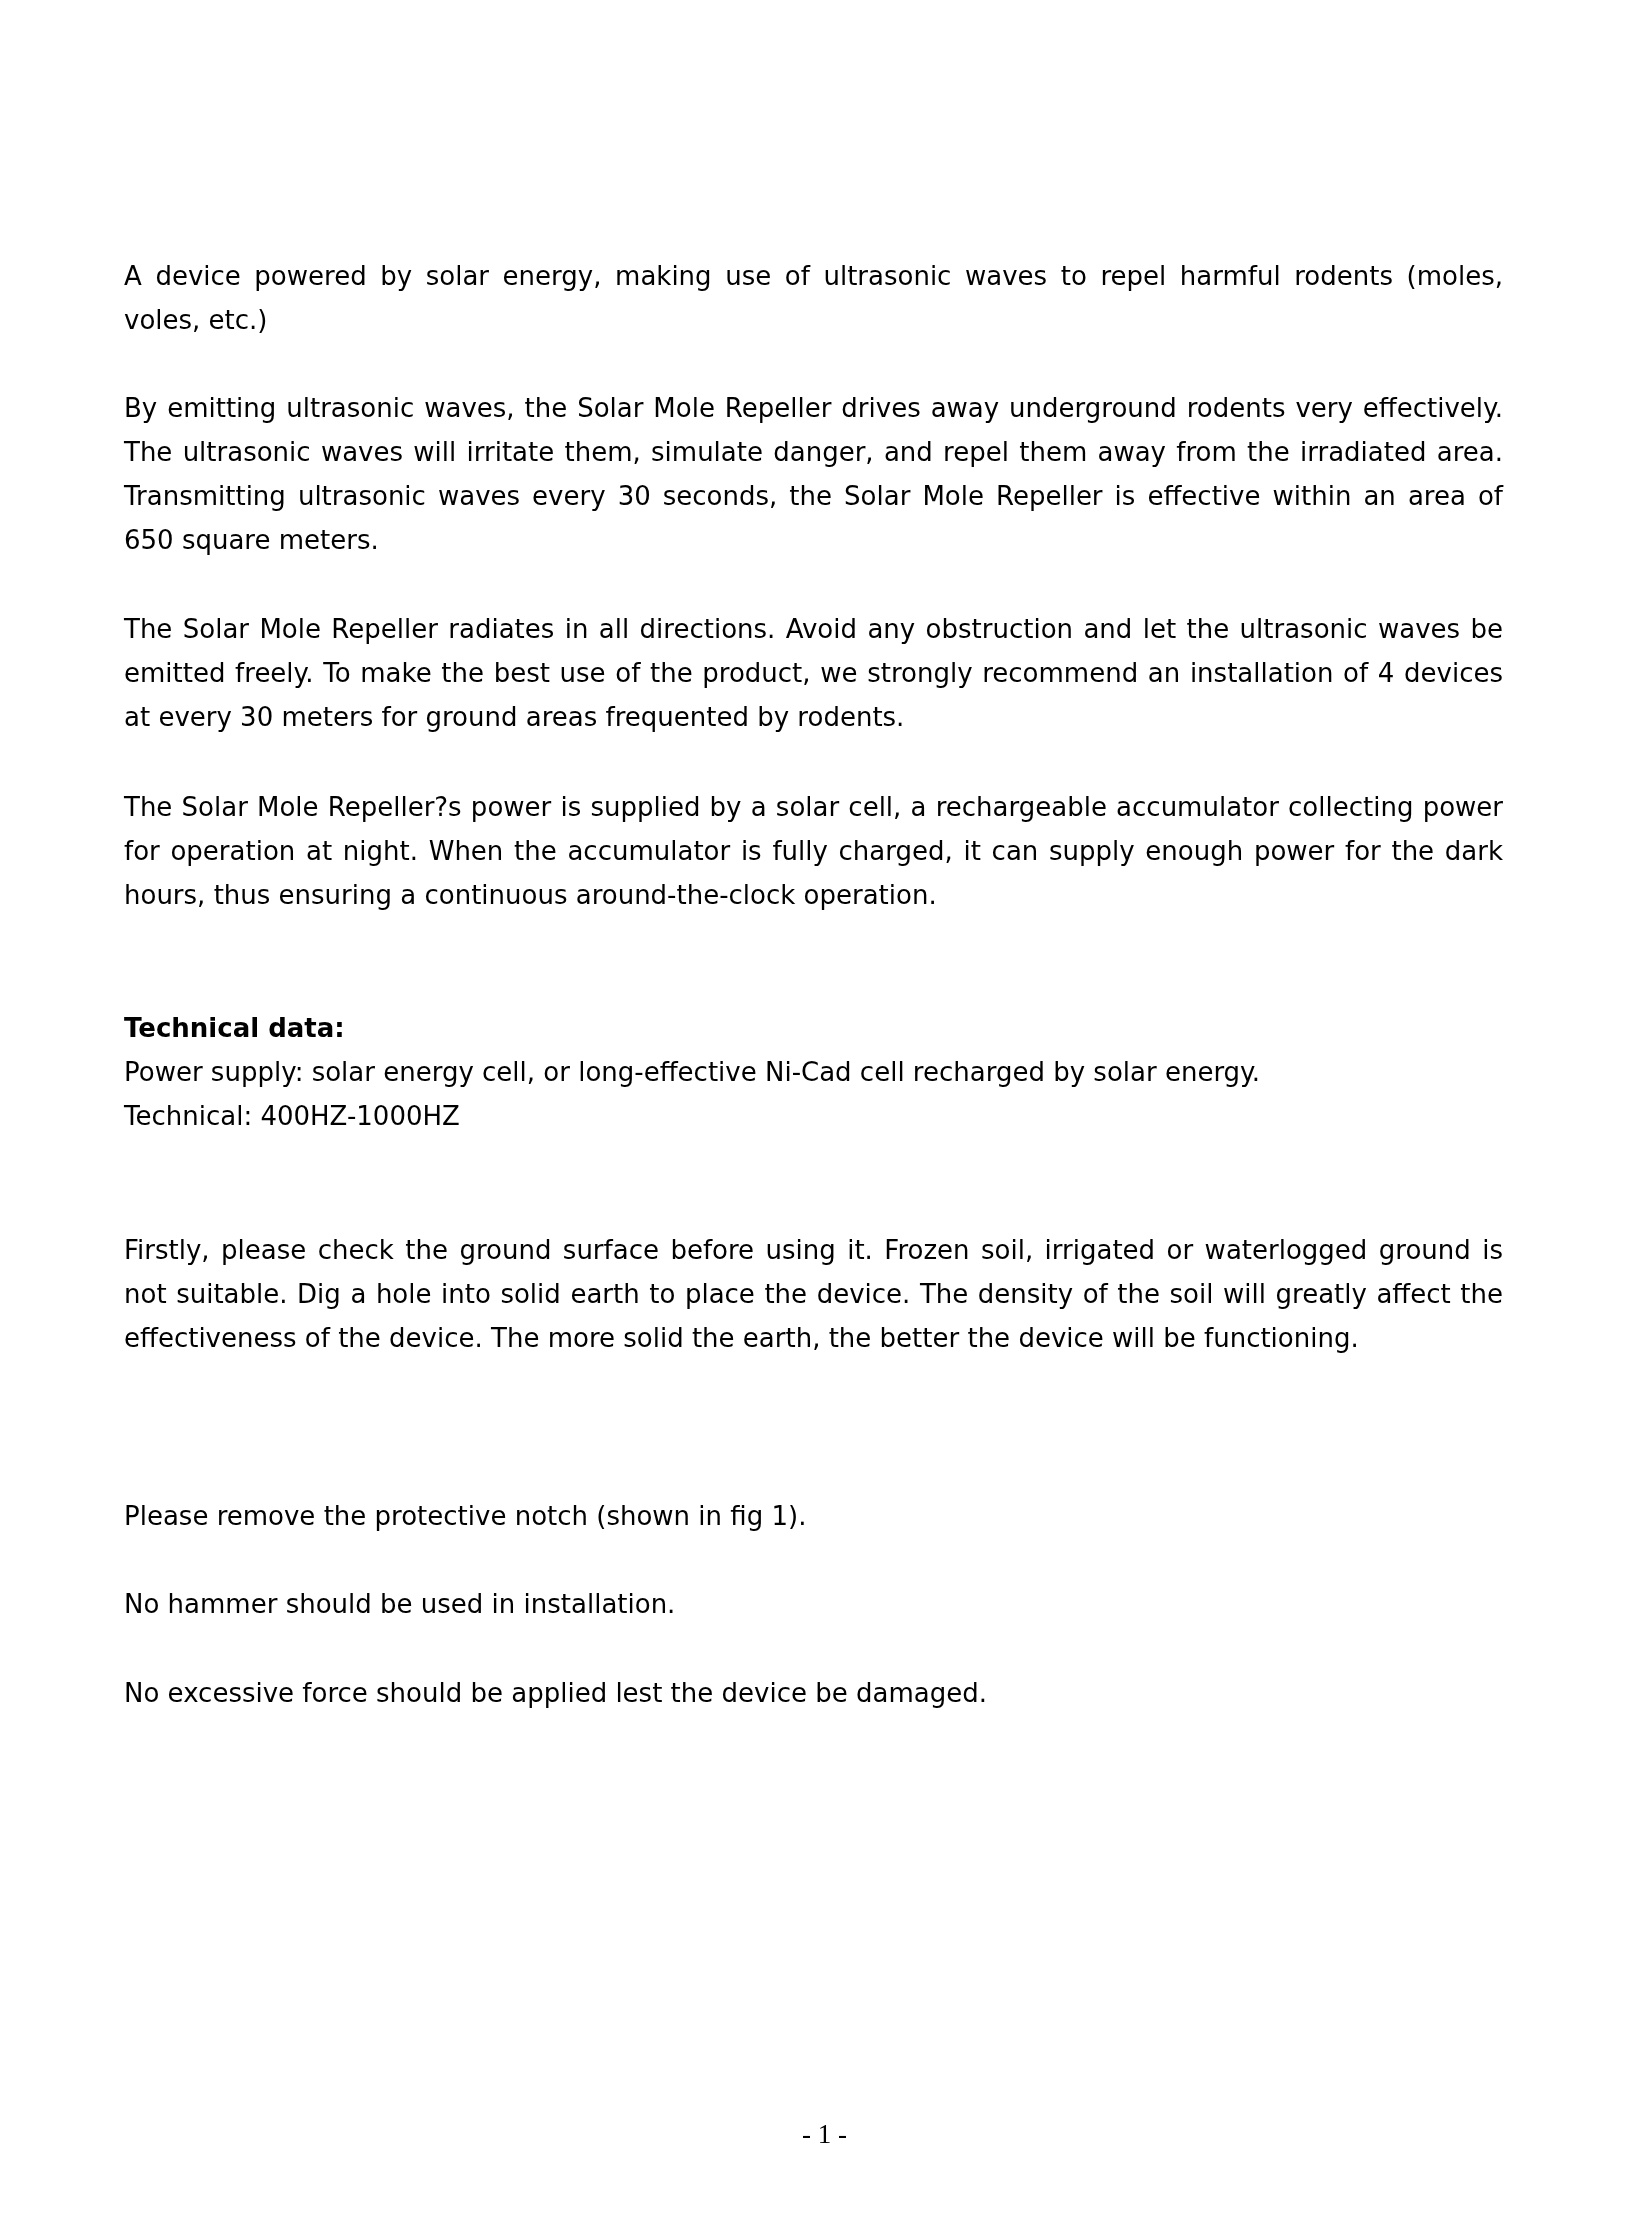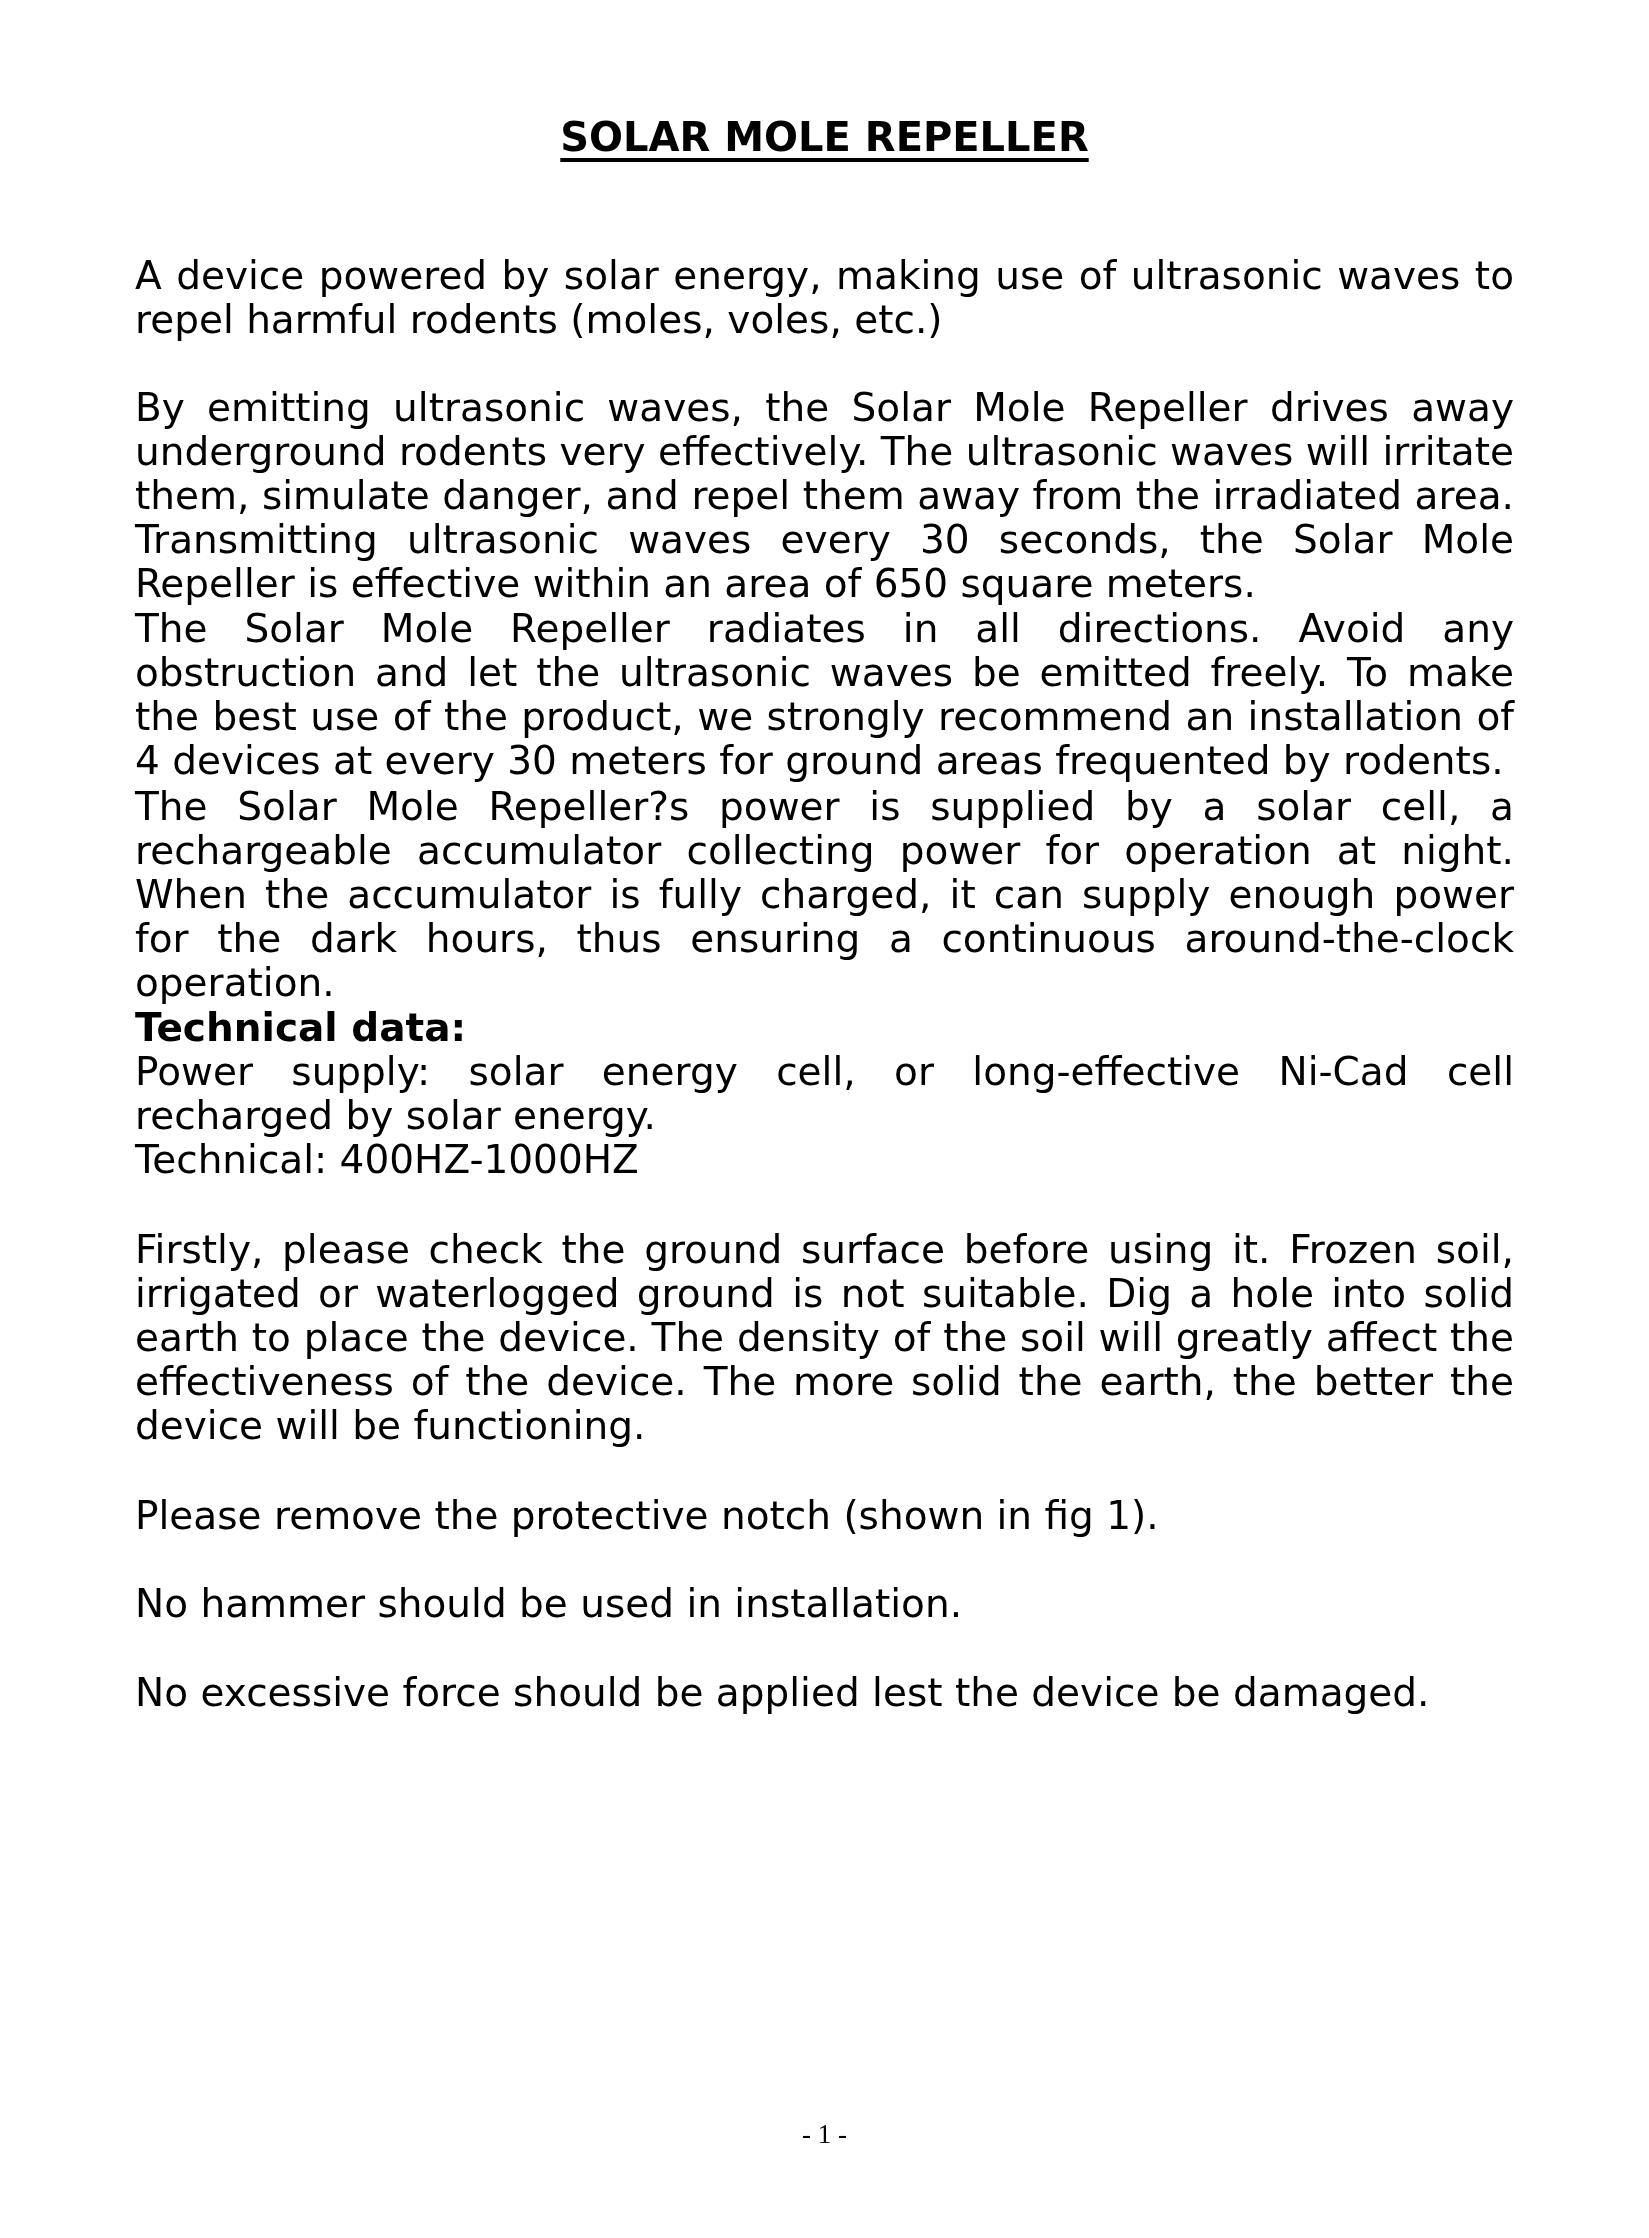--- a/index.html
+++ b/index.html
@@ -7,39 +7,36 @@
     width: 1649px; height: 2239px; position: relative; overflow: hidden;
     font-family: "DejaVu Sans", sans-serif; color: #000;
   }
   .page { position: absolute; left: 0; top: 0; width: 1649px; height: 2239px; }
   .title {
     position: absolute; top: 114px; left: 0; width: 1649px; text-align: center;
     font-size: 40px; font-weight: bold; letter-spacing: 0px;
   }
   .title span { text-decoration: underline; text-decoration-thickness: 4px; text-underline-offset: 6.7px; }
   .body {
-    position: absolute; left: 135px; width: 1379px;
-    font-size: 39px; line-height: 44px; text-align: justify;
+    position: absolute; left: 124px; width: 1379px;
+    font-size: 26px; line-height: 44px; text-align: justify;
   }
   .body p { margin: 0; }
   .body .last { text-align-last: left; }
   .heading { font-weight: bold; }
   .pagenum {
     position: absolute; top: 2119px; left: 0; width: 1649px; text-align: center;
     font-family: "Liberation Serif", serif; font-size: 27px;
   }
 </style>
 </head>
 <body>
 
 <div class="page">
 
-  <div class="title">
-    <span>SOLAR MOLE REPELLER</span>
-  </div>
 
   <div class="body" style="top:254px;">
     <p class="last">A device powered by solar energy, making use of ultrasonic waves to repel harmful rodents (moles, voles, etc.)</p>
   </div>
 
   <div class="body" style="top:386px;">
     <p class="last">By emitting ultrasonic waves, the Solar Mole Repeller drives away underground rodents very effectively. The ultrasonic waves will irritate them, simulate danger, and repel them away from the irradiated area. Transmitting ultrasonic waves every 30 seconds, the Solar Mole Repeller is effective within an area of 650 square meters.</p>
   </div>
 
   <div class="body" style="top:607px;">

